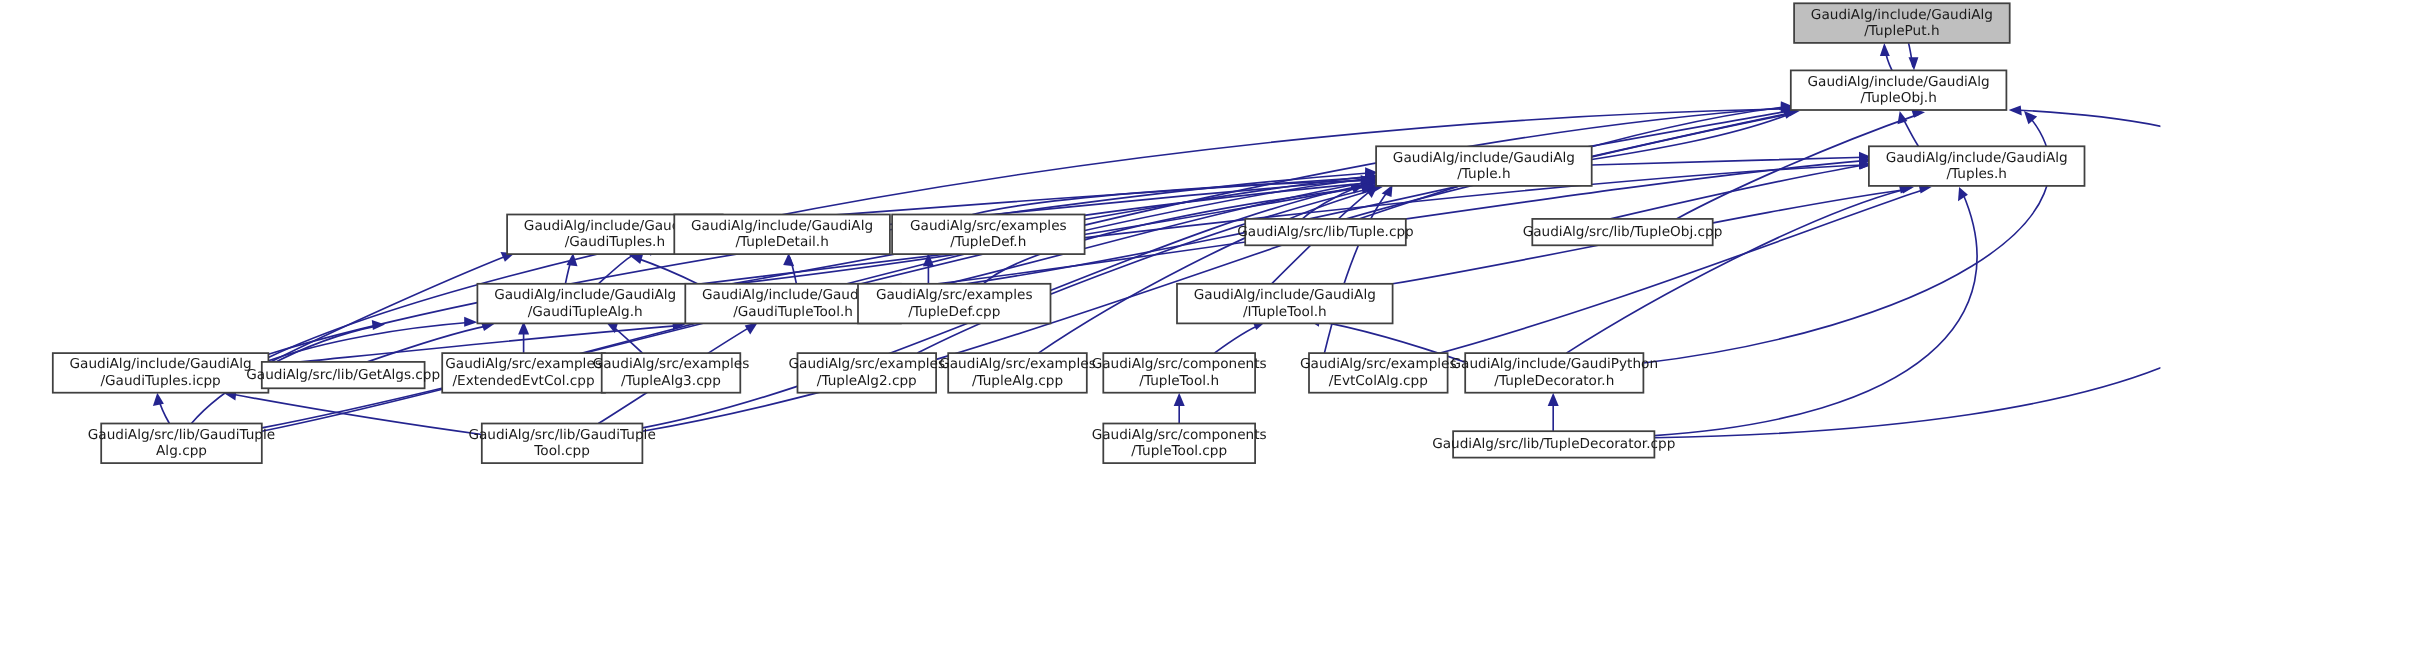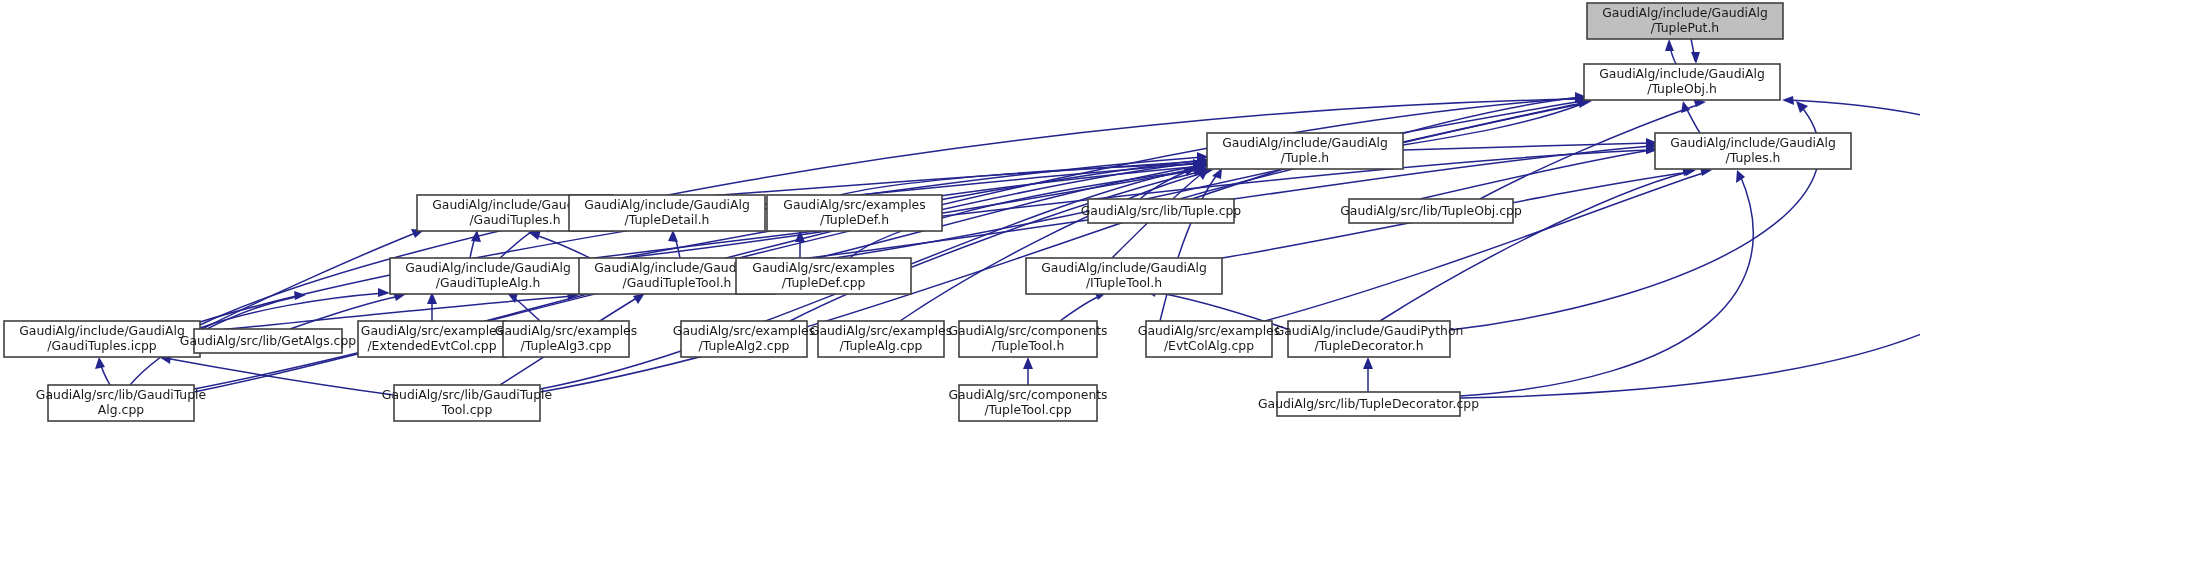--- a/index.html
+++ b/index.html
@@ -1,17 +1,17 @@
 <!DOCTYPE html>
 <html><head>
 <meta charset="utf-8">
 <style>
   html,body{margin:0;padding:0;background:#ffffff;}
   body{font-family:"DejaVu Sans","Liberation Sans",sans-serif;}
-  #graph-root{position:relative;width:1920px;height:588px;background:#ffffff;overflow:hidden;}
+  #graph-root{position:relative;width:1920px;height:588px;background:#ffffff;overflow:hidden;margin-left:44px;}
   #graph-svg{position:absolute;left:0;top:0;width:2192px;height:588px;}
   .gnode rect{fill:#ffffff;stroke:#404040;stroke-width:1.6px;}
   .gnode.highlight rect{fill:#bfbfbf;stroke:#404040;}
   .gnode text{font-family:"DejaVu Sans","Liberation Sans",sans-serif;font-size:12.4px;fill:#1a1a1a;text-anchor:middle;dominant-baseline:middle;}
   .edge{fill:none;stroke:#24248f;stroke-width:1.5px;}
   .arrowfill{fill:#24248f;stroke:none;}
 </style>
 </head>
 <body>
 

